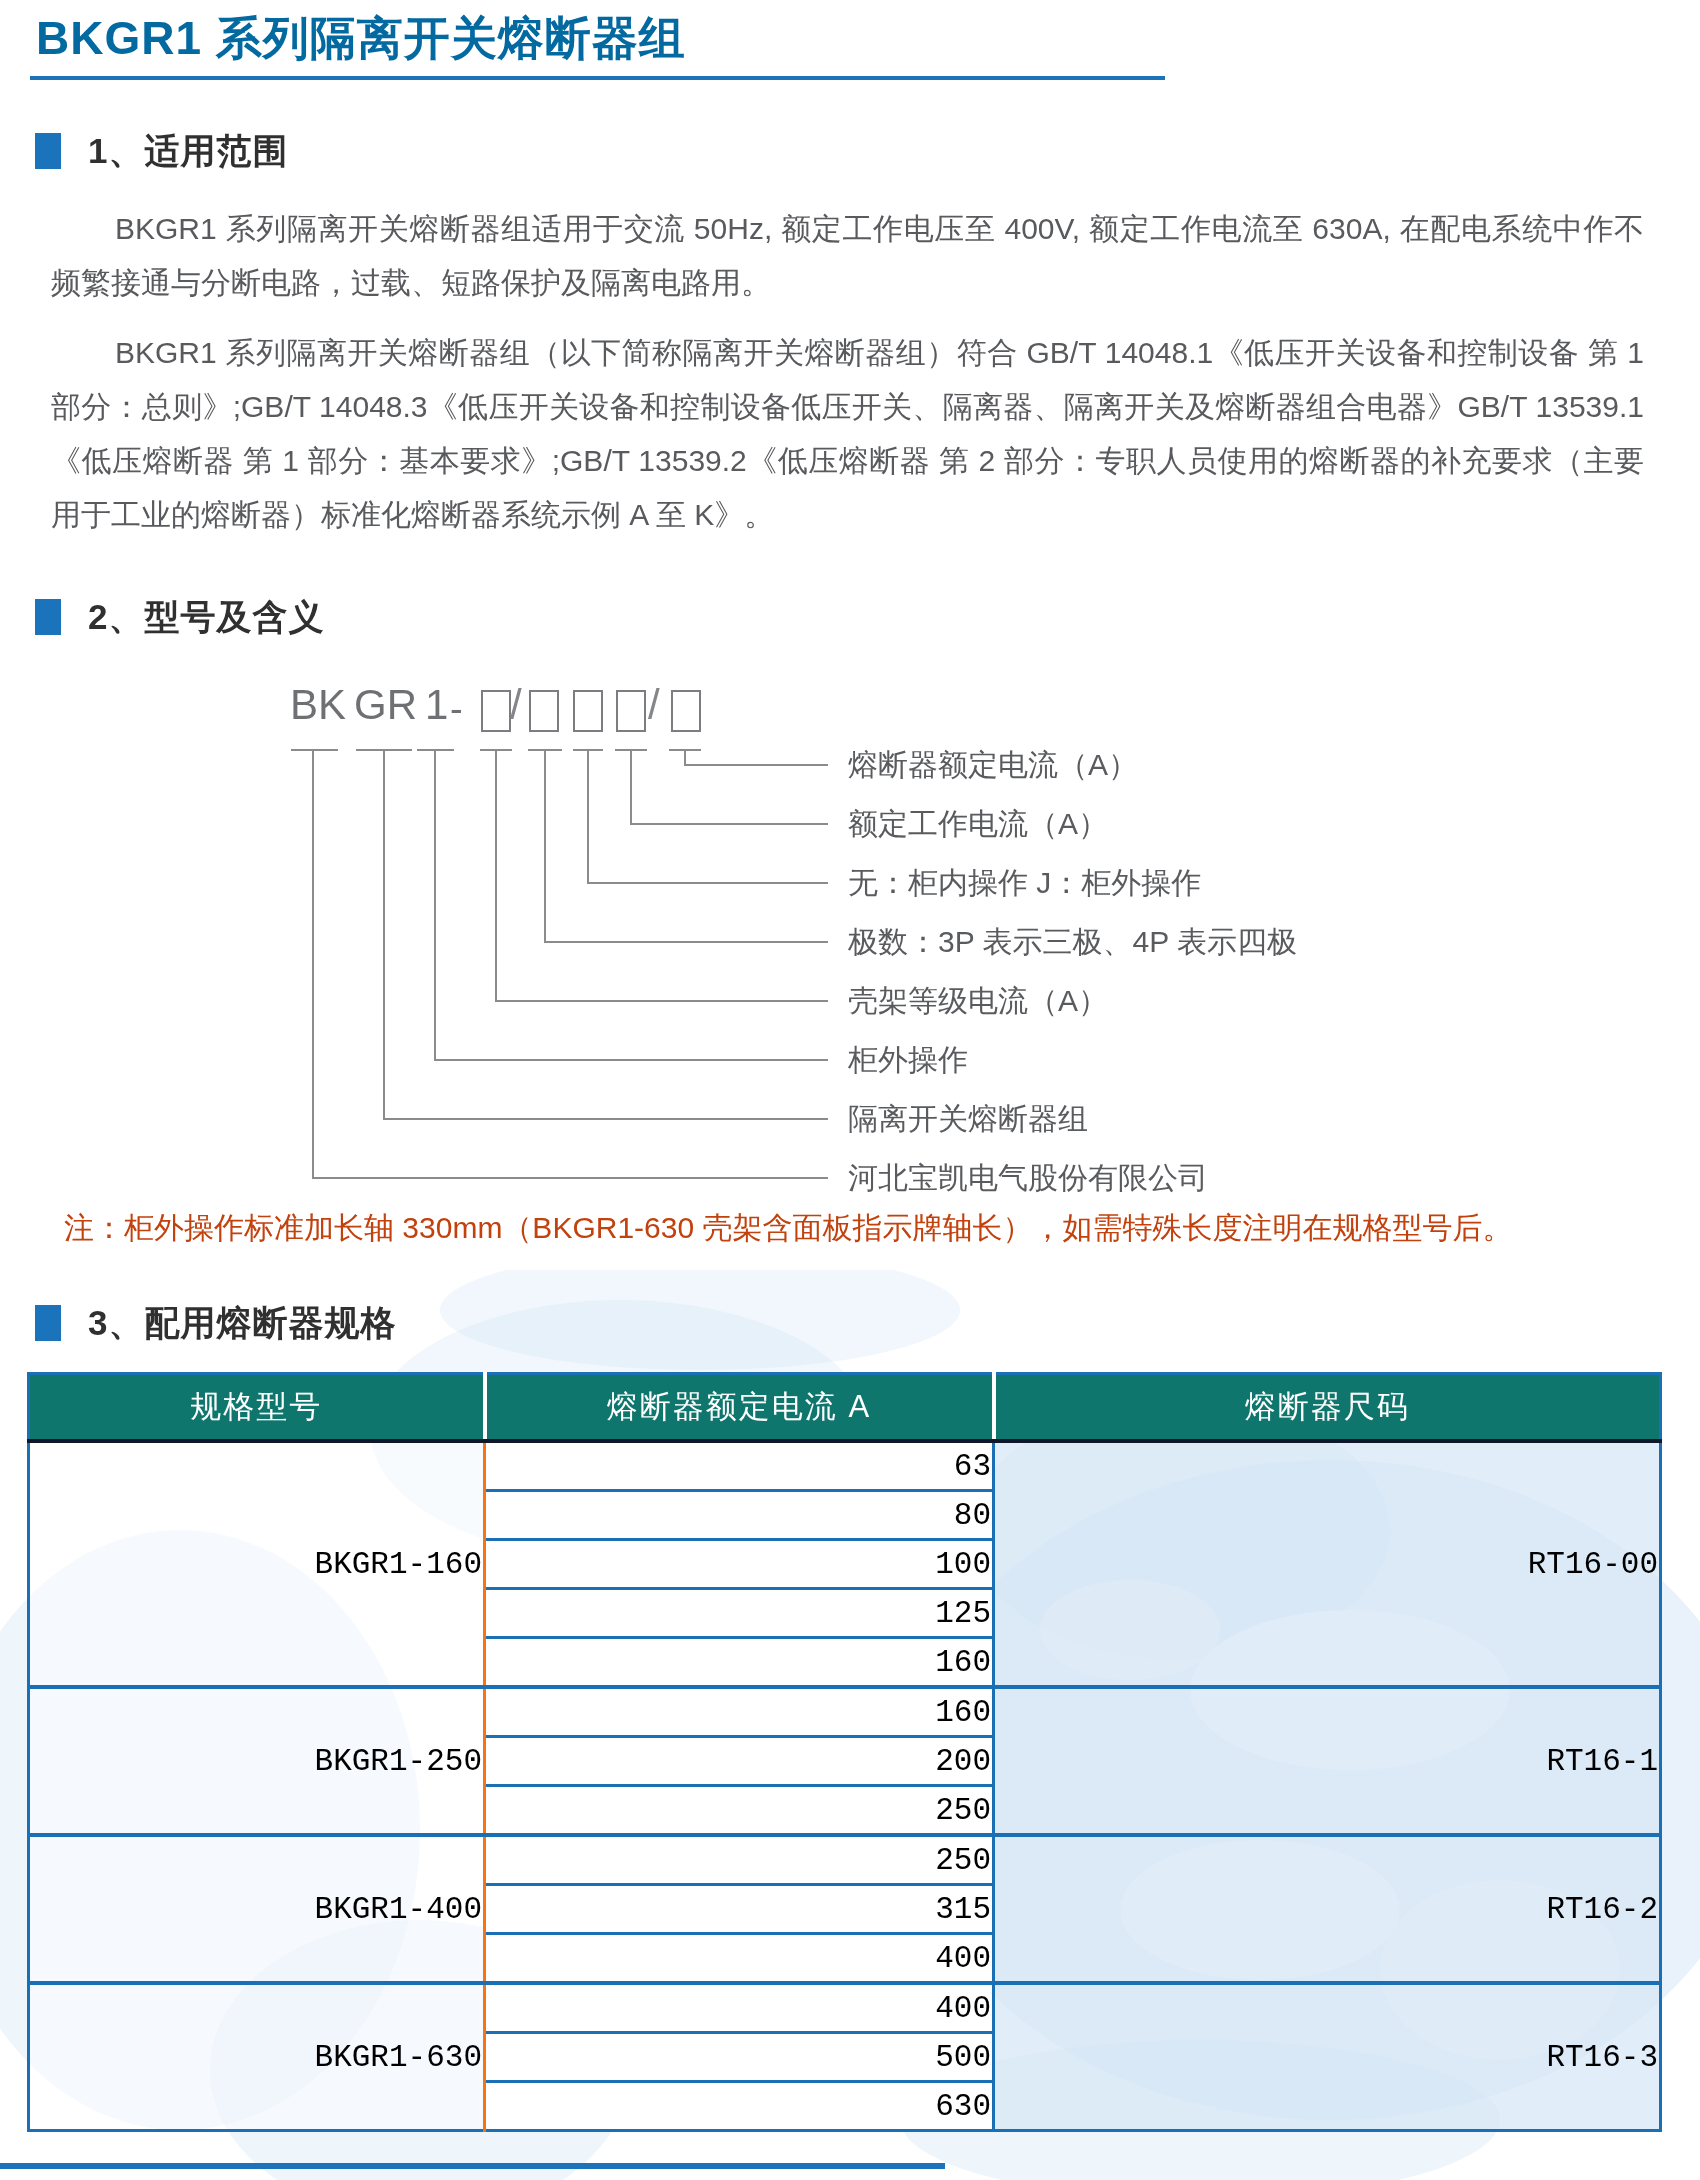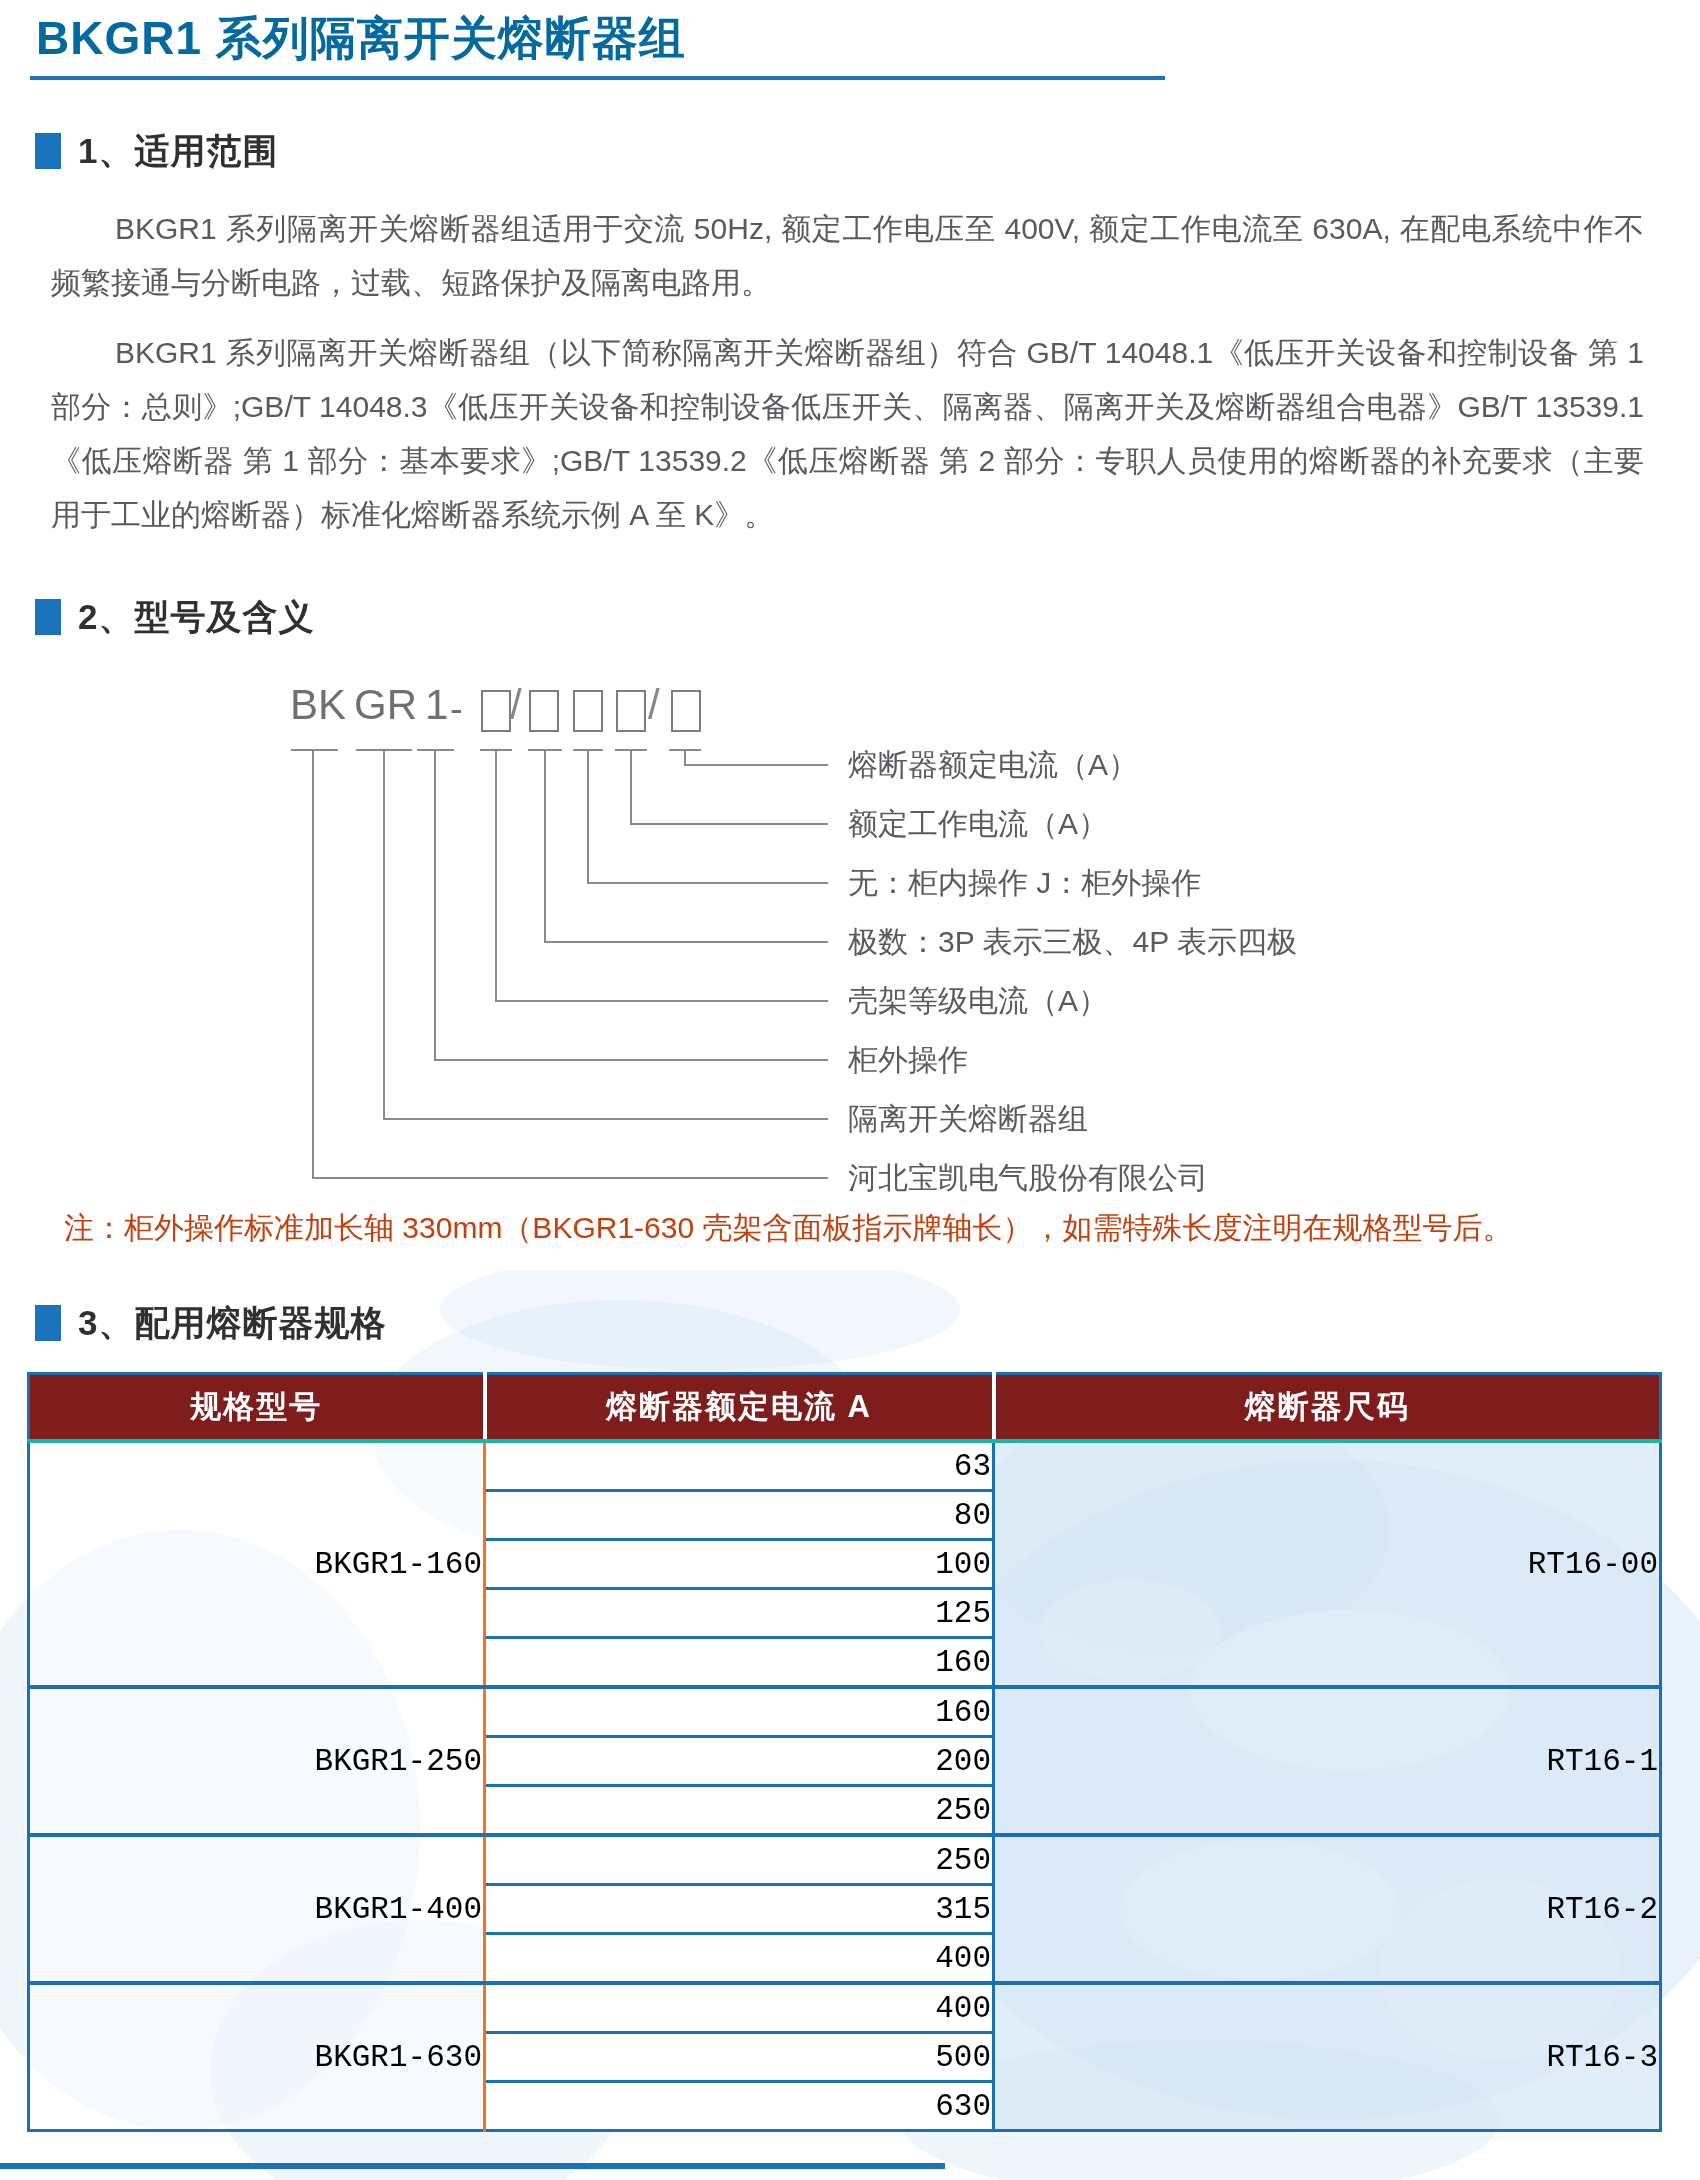--- a/index.html
+++ b/index.html
@@ -6,21 +6,21 @@
   body{
     width:1700px;height:2180px;position:relative;overflow:hidden;
     background:#ffffff;
     font-family:"Liberation Sans","DejaVu Sans",sans-serif;
   }
   
   .title{position:absolute;left:36px;top:8px;margin:0;font-size:46px;font-weight:800;
          color:#0369a1;letter-spacing:1px;}
   .title-rule{position:absolute;left:30px;top:76px;width:1135px;height:4px;background:#1d72b8;}
   
-  .sec-heading{position:absolute;left:35px;display:flex;align-items:center;gap:17px;height:46px;}
+  .sec-heading{position:absolute;left:35px;display:flex;align-items:center;gap:27px;height:46px;}
   .sec-heading .bullet{width:26px;height:36px;background:#1b74bb;flex:none;}
   .sec-heading .sec-text{font-size:35px;font-weight:700;color:#303030;letter-spacing:1px;white-space:nowrap;}
   .s1{top:128px}.s2{top:594px}.s3{top:1300px}
   
   .body-text{position:absolute;left:35px;top:186px;width:1625px;}
   .body-text p{margin:16px;text-indent:64px;font-size:30px;line-height:54px;color:#595a5d;text-align:justify;}
   
   .diagram{position:absolute;left:0;top:660px;width:1505px;height:640px;}
   .diagram svg{position:absolute;left:0;top:0;}
   .mseg{position:absolute;top:24px;font-size:42px;color:#6f7073;line-height:1;}
@@ -32,22 +32,22 @@
   .dlabel{position:absolute;left:848px;height:44px;display:flex;align-items:center;
           font-size:30px;color:#5a5b5e;white-space:nowrap;}
   .L0{top:83px}.L1{top:142px}.L2{top:201px}.L3{top:260px}
   .L4{top:319px}.L5{top:378px}.L6{top:437px}.L7{top:496px}
   .note{position:absolute;left:64px;top:1208px;margin:0;font-size:30px;color:#c2410c;white-space:nowrap;}
   
   .watermark{position:absolute;left:0;top:1270px;z-index:0;}
   
   .spec-table{position:absolute;left:27px;top:1372px;width:1632px;z-index:1;
               border-collapse:collapse;table-layout:fixed;border:3px solid #1a6fb5;}
-  .spec-table th{height:62px;background:#7f1d1d;color:#ffffff;font-size:31px;font-weight:700;
-                 letter-spacing:2px;border-bottom:4px solid #14b8a6;}
+  .spec-table th{height:62px;background:#0f766e;color:#ffffff;font-size:31px;font-weight:400;
+                 letter-spacing:2px;border-bottom:4px solid #0f172a;}
   .spec-table th + th{border-left:4px solid #ffffff;}
   .spec-table td{text-align:right;font-family:Liberation Mono, monospace;
                  font-size:31px;color:#000000;height:44px;}
   td.cur{background:#ffffff;border:3px solid #1a6fb5;}
   td.model-cell{background:rgba(255,255,255,0.45);border-right:3px solid #f97316;}
   td.size-cell{background:rgba(215,231,245,0.75);border-left:3px solid #1a6fb5;}
   tr.group-start td{border-top:4px solid #1a6fb5;}
   
   .footer-rule{position:absolute;left:0;top:2163px;width:945px;height:6px;background:#1d73b9;}
 </style>

